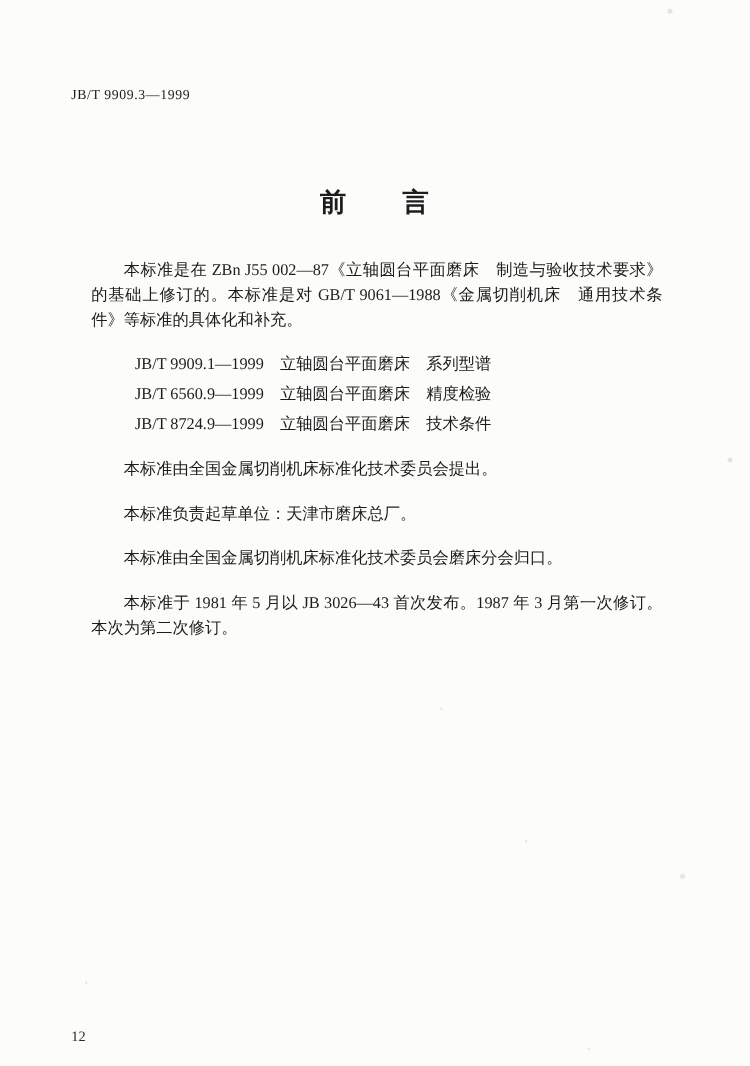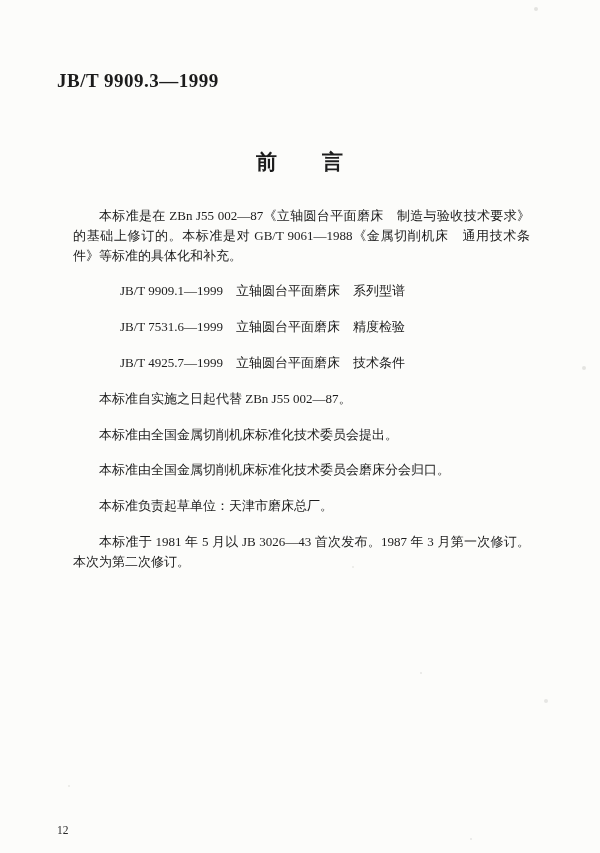--- a/index.html
+++ b/index.html
@@ -34,22 +34,22 @@
       352px 566px 0 0px #e8e8e5,
       420px 672px 0 0px #e6e6e3,
       545px 700px 0 1px #e6e6e3,
       68px 785px 0 0px #e8e8e5,
       470px 838px 0 0px #e6e6e3;
   }
   .doc-number {
     position: absolute;
     left: 57px;
     top: 70px;
-    font-size: 19px;
-    font-weight: bold;
+    font-size: 11px;
+    font-weight: normal;
     letter-spacing: 0.5px;
     white-space: nowrap;
   }
   .doc-title {
     position: absolute;
     left: 0;
     right: 0;
     top: 148px;
     margin: 0;
     text-align: center;
@@ -64,21 +64,21 @@
     width: 489px;
     font-size: 13px;
     line-height: 19.8px;
     text-align: justify;
   }
   .para {
     margin: 16px;
     text-indent: 2em;
   }
   .list-item {
-    margin: 16px;
+    margin: 4px;
     padding-left: 47px;
     text-indent: 0;
     text-align: left;
     white-space: nowrap;
   }
   .page-number {
     position: absolute;
     left: 57px;
     top: 824px;
     font-size: 11.5px;
@@ -92,24 +92,23 @@
 
   <div class="noise"></div>
 
   <div class="doc-number">JB/T 9909.3—1999</div>
 
   <h1 class="doc-title">前　　言</h1>
 
   <div class="content">
     <p class="para">本标准是在 ZBn J55 002—87《立轴圆台平面磨床　制造与验收技术要求》的基础上修订的。本标准是对 GB/T 9061—1988《金属切削机床　通用技术条件》等标准的具体化和补充。</p>
     <p class="list-item">JB/T 9909.1—1999　立轴圆台平面磨床　系列型谱</p>
-    <p class="list-item">JB/T 7531.6—1999　立轴圆台平面磨床　精度检验</p>
-    <p class="list-item">JB/T 4925.7—1999　立轴圆台平面磨床　技术条件</p>
-    <p class="para">本标准自实施之日起代替 ZBn J55 002—87。</p>
+    <p class="list-item">JB/T 6560.9—1999　立轴圆台平面磨床　精度检验</p>
+    <p class="list-item">JB/T 8724.9—1999　立轴圆台平面磨床　技术条件</p>
     <p class="para">本标准由全国金属切削机床标准化技术委员会提出。</p>
+    <p class="para">本标准负责起草单位：天津市磨床总厂。</p>
     <p class="para">本标准由全国金属切削机床标准化技术委员会磨床分会归口。</p>
-    <p class="para">本标准负责起草单位：天津市磨床总厂。</p>
     <p class="para">本标准于 1981 年 5 月以 JB 3026—43 首次发布。1987 年 3 月第一次修订。本次为第二次修订。</p>
   </div>
 
   <div class="page-number">12</div>
 
 </div>
 
 </body></html>

